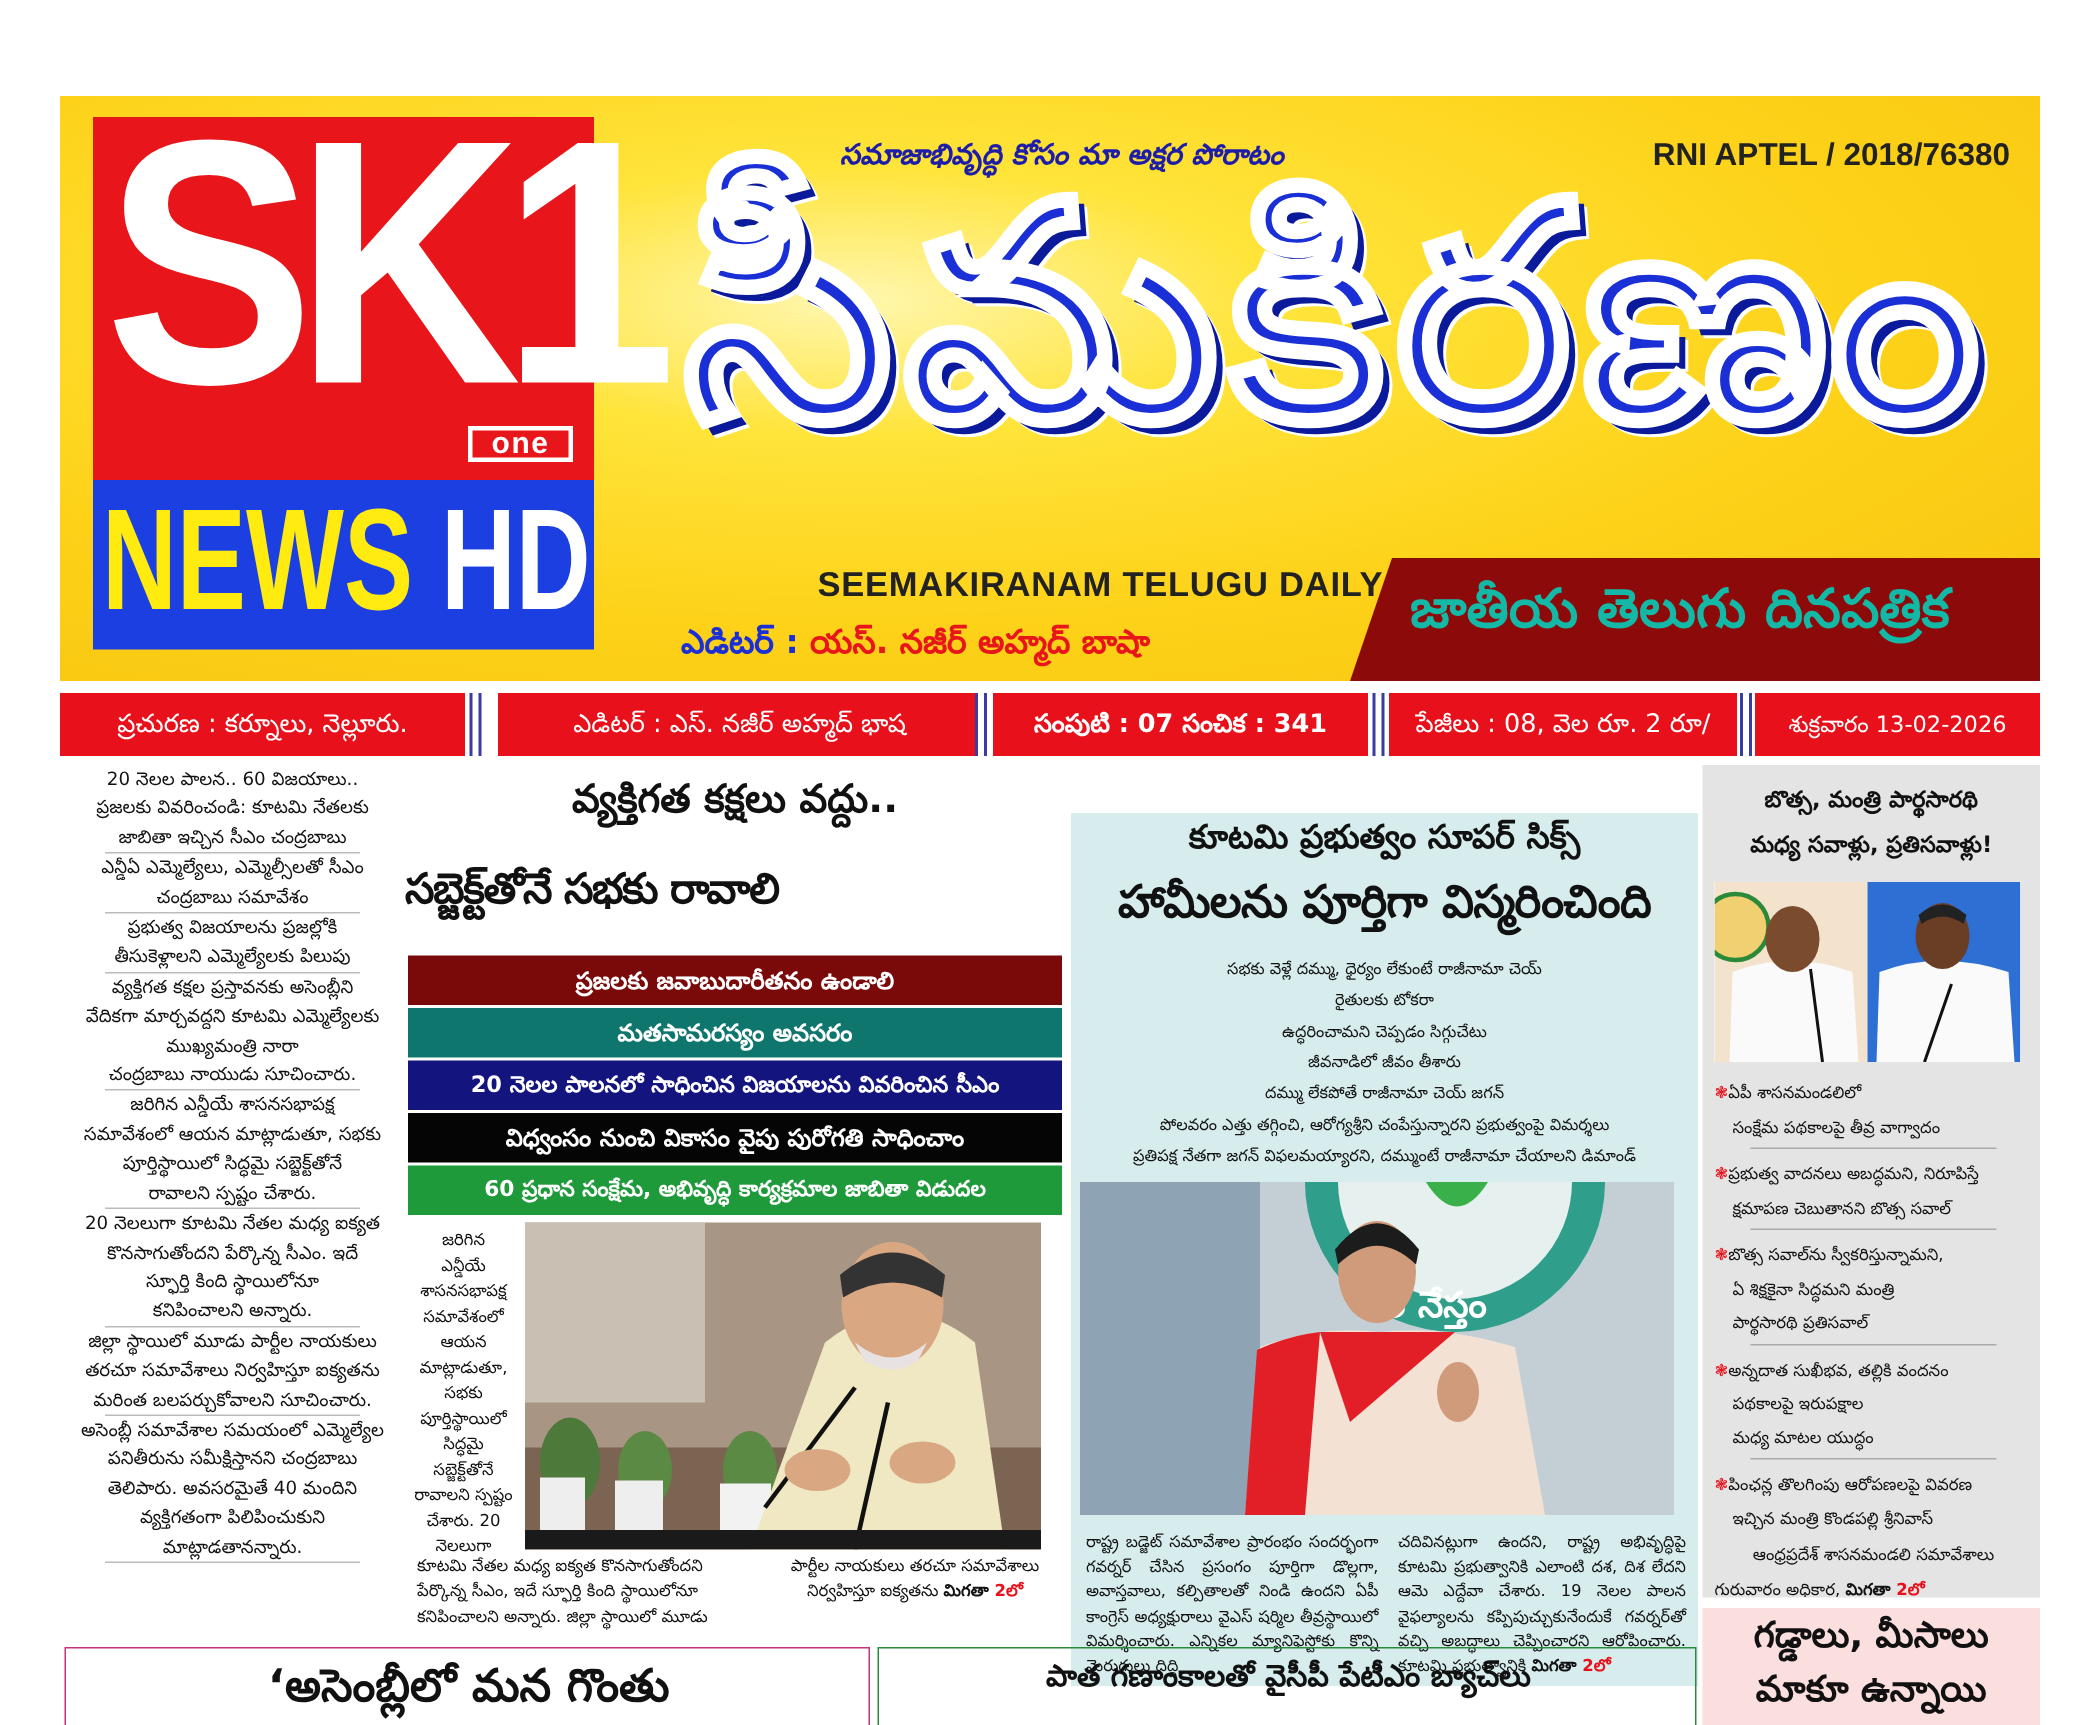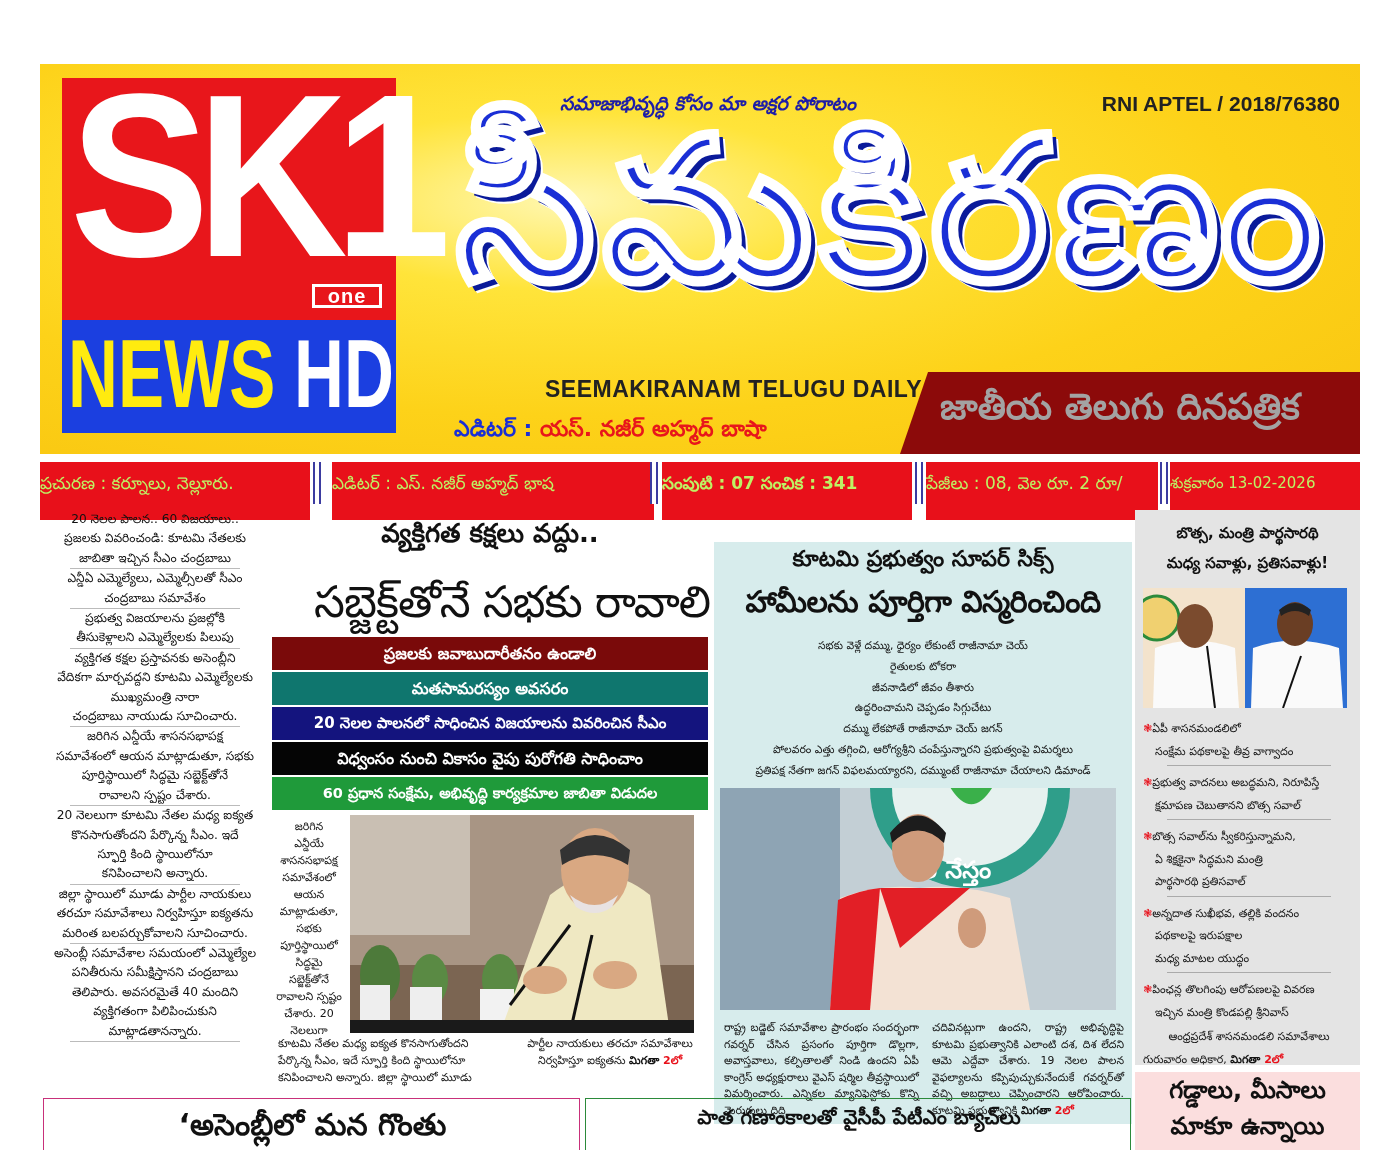--- a/index.html
+++ b/index.html
@@ -63,48 +63,48 @@
     font-size: 23px; font-weight: bold; color: #222; letter-spacing: 0.5px;
   }
   .editor-line { position: absolute; left: 414px; top: 352px; font-size: 22px; font-weight: bold; }
   .editor-line .lbl { color: #1a2fd6; }
   .editor-line .val { color: #e8161b; }
   .daily-ribbon {
     position: absolute; left: 860px; top: 308px; width: 460px; height: 82px;
     background: #8c0a0a; clip-path: polygon(28px 0, 100% 0, 100% 100%, 0 100%);
   }
   .daily-ribbon span {
-    position: absolute; left: 40px; top: 14px; color: #a3a3a3; font-size: 36px; font-weight: bold;
+    position: absolute; left: 40px; top: 14px; color: #14b8a6; font-size: 36px; font-weight: bold;
     white-space: nowrap;
   }
 
   
   .infobar { position: absolute; left: 40px; top: 462px; width: 1320px; height: 42px; }
   .info-cell {
-    position: absolute; top: 0; height: 58px; background: #e8101a; color: #bef264;
-    font-size: 17px; line-height: 42px; white-space: nowrap; overflow: hidden;
+    position: absolute; top: 0; height: 42px; background: #e8101a; color: #ffffff;
+    font-size: 17px; line-height: 42px; text-align: center; white-space: nowrap; overflow: hidden;
   }
   .info-sep {
     position: absolute; top: 0; height: 42px; width: 8px;
     border-left: 2px solid #3b3ba0; border-right: 2px solid #3b3ba0; background: #fff;
   }
 
   
   .col1 { position: absolute; left: 40px; top: 510px; width: 230px; height: 575px; }
   .col1 .line {
     font-size: 12.2px; line-height: 19.4px; text-align: center; white-space: nowrap; color: #111;
   }
   .col1 .rule { height: 1px; background: #bbb; margin: 0 30px; }
 
   
   .lead { position: absolute; left: 270px; top: 510px; width: 440px; height: 585px; }
   .lead-kicker { position: absolute; left: 0; top: 8px; width: 440px; text-align: center; font-size: 26px; font-weight: bold; }
   .lead-head {
-    position: absolute; left: 0; top: 66px; width: 440px; text-align: right; font-size: 44px;
-    font-weight: normal; letter-spacing: -1px; white-space: nowrap;
+    position: absolute; left: 0; top: 66px; width: 440px; text-align: left; font-size: 28px;
+    font-weight: bold; letter-spacing: -1px; white-space: nowrap;
   }
   .bar {
     position: absolute; left: 2px; width: 436px; height: 33px; color: #fff; font-size: 16px;
     text-align: center; line-height: 33px; white-space: nowrap; overflow: hidden; font-weight: bold;
   }
   .lead-side { position: absolute; left: 0; top: 308px; width: 78px; }
   .lead-side div { font-size: 11px; line-height: 17px; text-align: center; white-space: nowrap; }
   .photo {
     position: absolute; overflow: hidden;
   }
@@ -281,22 +281,22 @@
     </div>
   </div>
 </article>
 
 <article class="story2">
   <div class="k">కూటమి ప్రభుత్వం సూపర్ సిక్స్</div>
   <h2 class="h">హామీలను పూర్తిగా విస్మరించింది</h2>
   <div class="pts" id="s2pts">
       <div>సభకు వెళ్లే దమ్ము, ధైర్యం లేకుంటే రాజీనామా చెయ్</div>
       <div>రైతులకు టోకరా</div>
+      <div>ఉద్ధరించామని చెప్పడం సిగ్గుచేటు</div>
       <div>జీవనాడిలో జీవం తీశారు</div>
-      <div>ఉద్ధరించామని చెప్పడం సిగ్గుచేటు</div>
       <div>దమ్ము లేకపోతే రాజీనామా చెయ్ జగన్</div>
       <div>పోలవరం ఎత్తు తగ్గించి, ఆరోగ్యశ్రీని చంపేస్తున్నారని ప్రభుత్వంపై విమర్శలు</div>
       <div>ప్రతిపక్ష నేతగా జగన్ విఫలమయ్యారని, దమ్ముంటే రాజీనామా చేయాలని డిమాండ్</div>
     </div>
   <div class="photo photo-sharmila">
     <svg width="396" height="222" viewBox="0 0 396 222">
       <rect x="0" y="0" width="396" height="222" fill="#c3cfd5"></rect>
       <rect x="0" y="0" width="120" height="222" fill="#8ea4b4"></rect>
       <circle cx="250" cy="0" r="100" fill="#2f9e8a"></circle>
       <circle cx="250" cy="0" r="78" fill="#e6f1ef"></circle>

